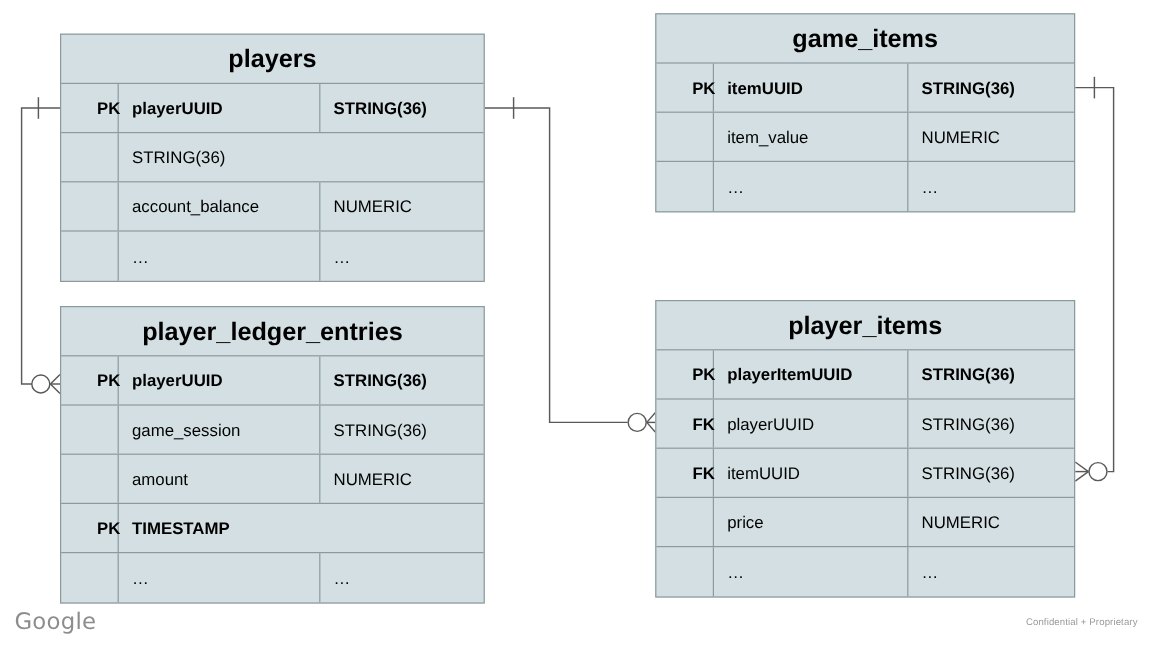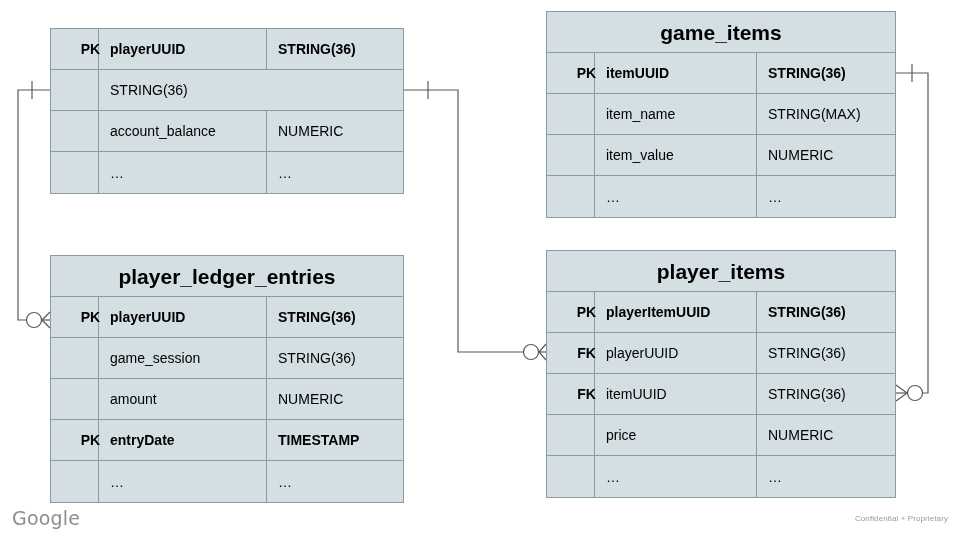--- a/index.html
+++ b/index.html
@@ -151,20 +151,21 @@
 
       <circle cx="915" cy="393" r="7.5" fill="#ffffff"></circle>
       <line x1="907" y1="393" x2="896" y2="393"></line>
       <line x1="907" y1="393" x2="896" y2="385"></line>
       <line x1="907" y1="393" x2="896" y2="401"></line>
     </g>
   </g>
 </svg>
 
 <div class="entity" style="left:50px; top:28px; width:354px;">
+  <div class="entity-title">players</div>
 
   <div class="entity-row bold-row">
     <div class="cell-key">PK</div>
     <div class="cell-name">playerUUID</div>
     <div class="cell-type">STRING(36)</div>
   </div>
   <div class="entity-row">
     <div class="cell-key"></div>
     <div class="cell-type">STRING(36)</div>
   </div>
@@ -193,45 +194,39 @@
     <div class="cell-name">game_session</div>
     <div class="cell-type">STRING(36)</div>
   </div>
   <div class="entity-row">
     <div class="cell-key"></div>
     <div class="cell-name">amount</div>
     <div class="cell-type">NUMERIC</div>
   </div>
   <div class="entity-row bold-row">
     <div class="cell-key">PK</div>
-    <div class="cell-name">entryDate</div>
     <div class="cell-type">TIMESTAMP</div>
   </div>
   <div class="entity-row">
     <div class="cell-key"></div>
     <div class="cell-name">…</div>
     <div class="cell-type">…</div>
   </div>
 </div>
 
 <div class="entity wide-name" style="left:546px; top:11px; width:350px;">
   <div class="entity-title">game_items</div>
 
   <div class="entity-row bold-row">
     <div class="cell-key">PK</div>
     <div class="cell-name">itemUUID</div>
     <div class="cell-type">STRING(36)</div>
   </div>
   <div class="entity-row">
     <div class="cell-key"></div>
-    <div class="cell-name">item_name</div>
-    <div class="cell-type">STRING(MAX)</div>
-  </div>
-  <div class="entity-row">
-    <div class="cell-key"></div>
     <div class="cell-name">item_value</div>
     <div class="cell-type">NUMERIC</div>
   </div>
   <div class="entity-row">
     <div class="cell-key"></div>
     <div class="cell-name">…</div>
     <div class="cell-type">…</div>
   </div>
 </div>
 

